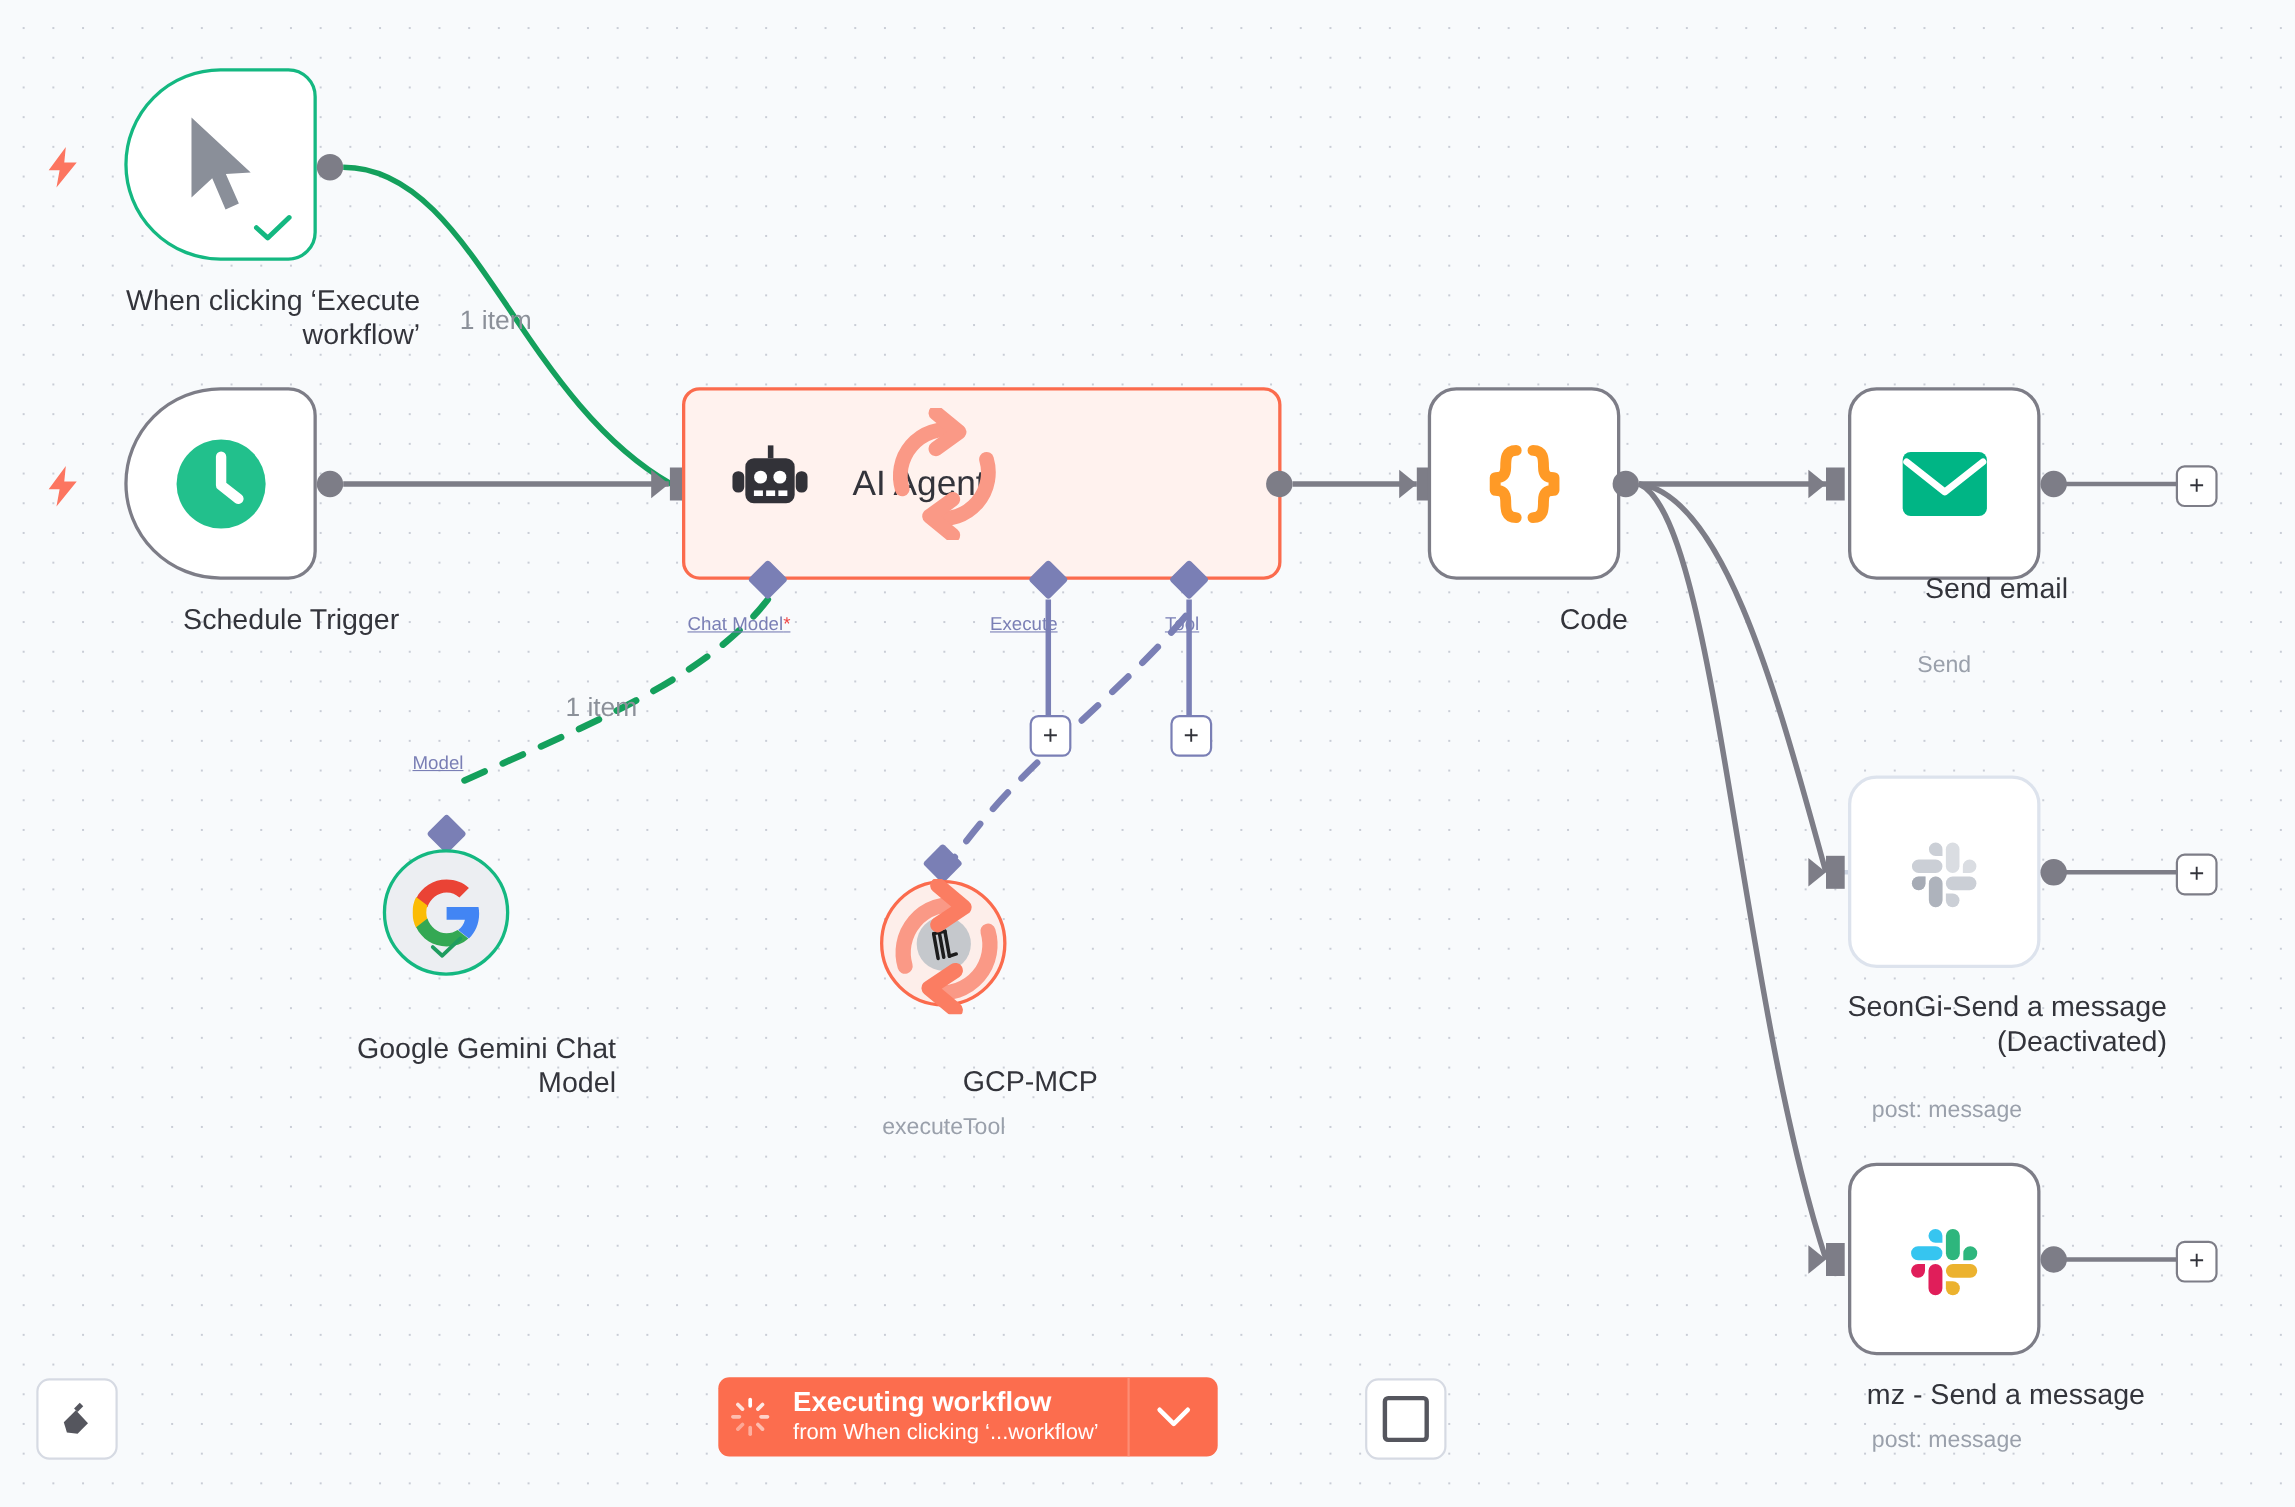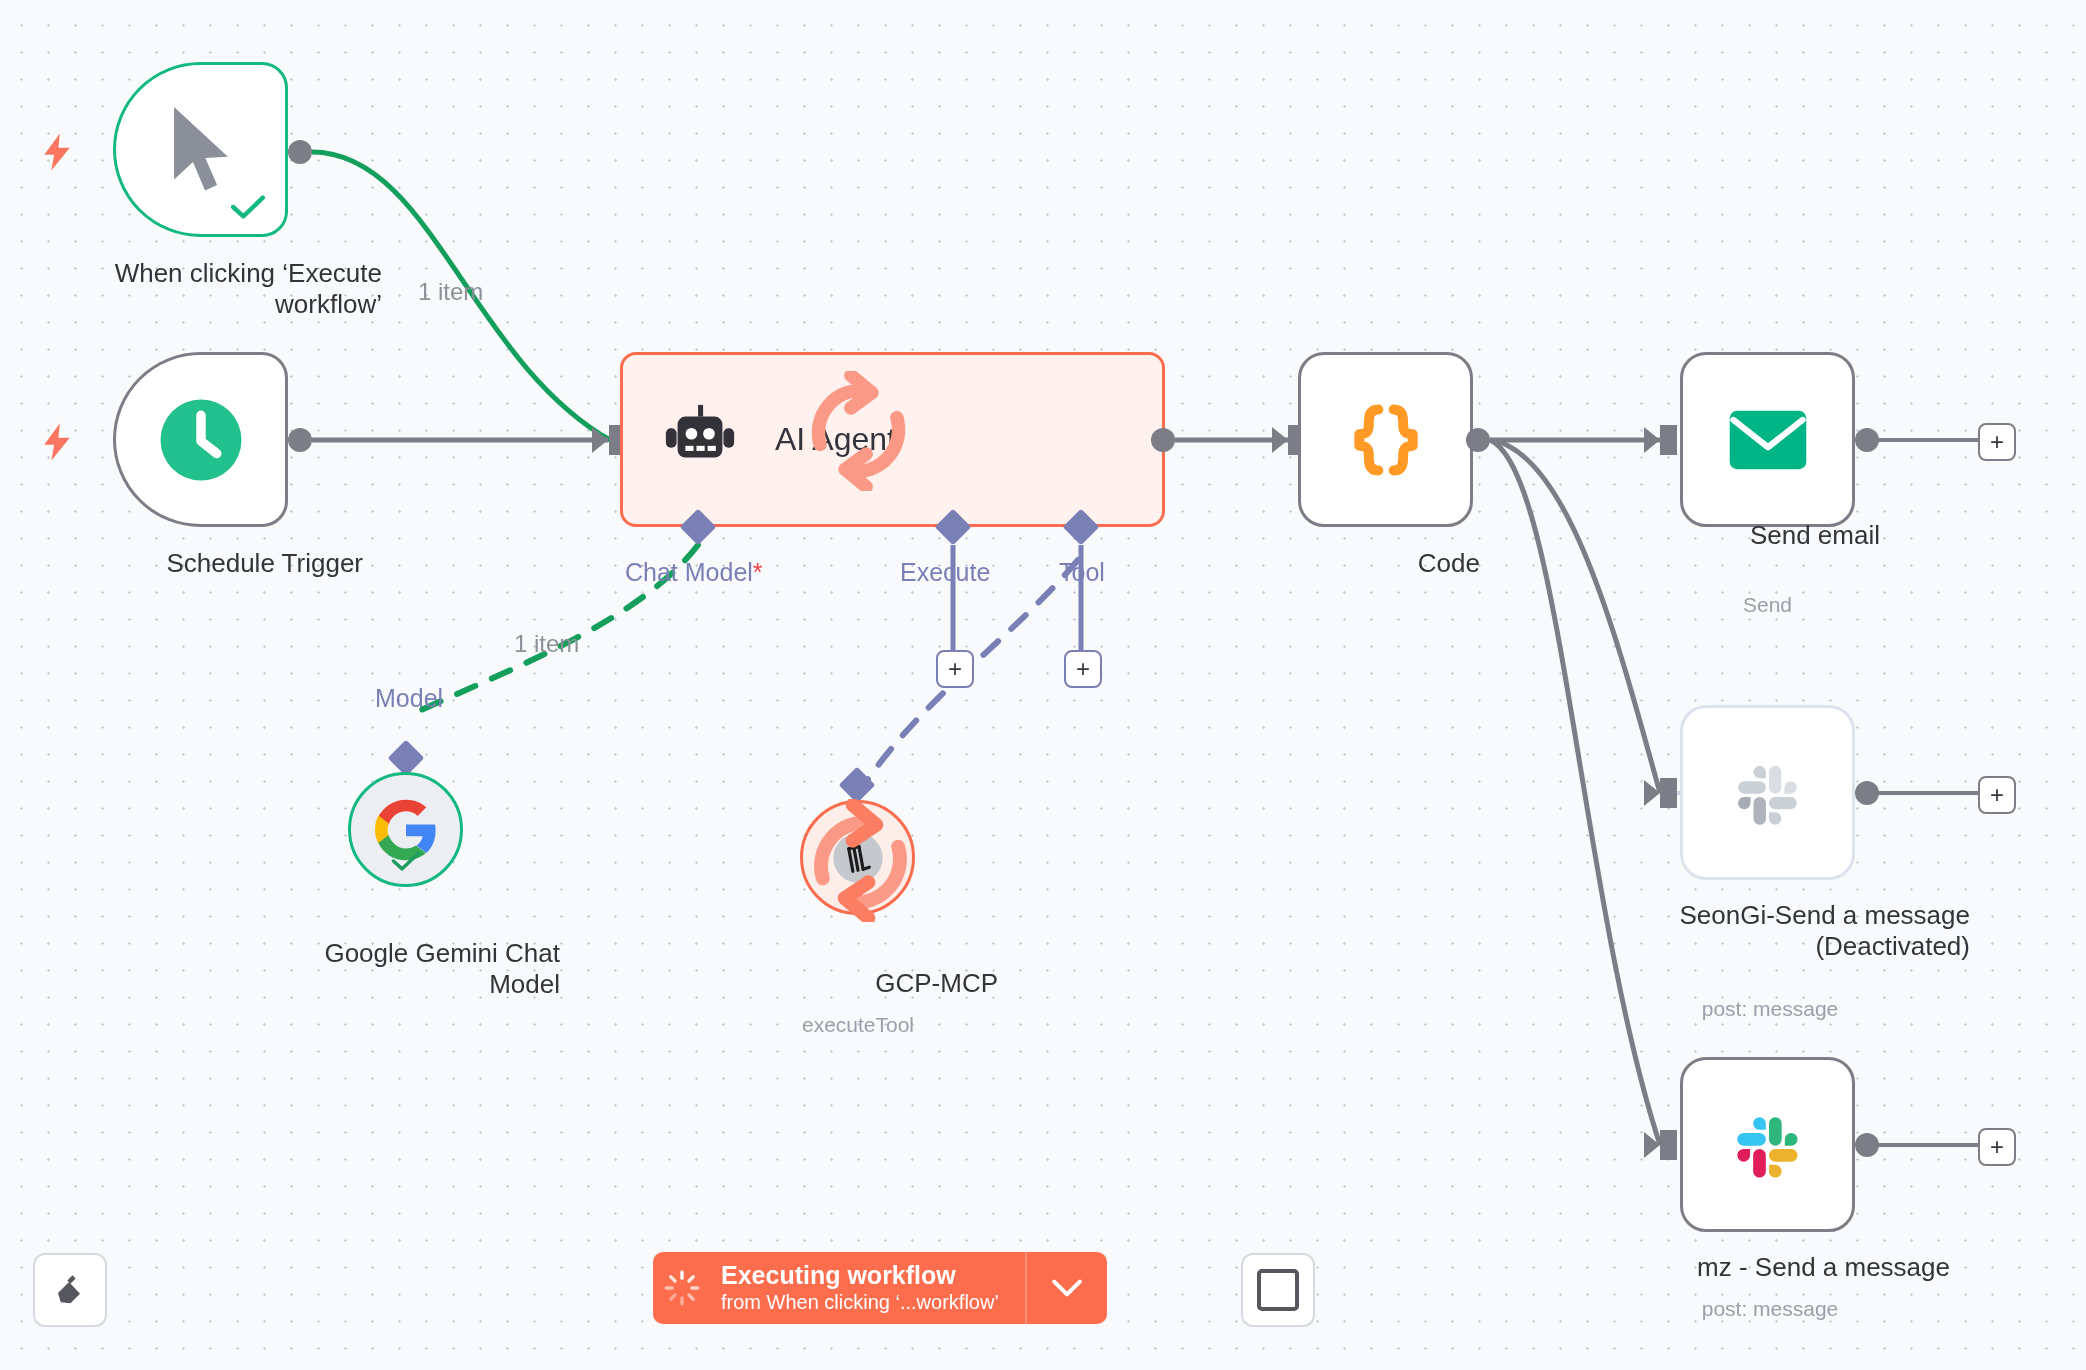--- a/index.html
+++ b/index.html
@@ -99,21 +99,21 @@
     color:#33343b;font-size:24px;line-height:24px;
   }
   .plusbtn.purple{border-color:#7a7fb5;}
 
   
   .diamond{
     position:absolute;width:26px;height:26px;background:#7a7fb5;
     transform:rotate(45deg);border-radius:3px;
   }
   .conlbl{
-    position:absolute;color:#7a7fb5;font-size:25px;white-space:nowrap;
+    position:absolute;color:#7a7fb5;font-size:17px;white-space:nowrap;text-decoration:underline;
   }
   .conlbl .req{color:#ef4444;}
 
   .itemlbl{
     position:absolute;color:#8b9099;font-size:24px;white-space:nowrap;text-align:center;
   }
 
   .bolt{position:absolute;}
 
   

